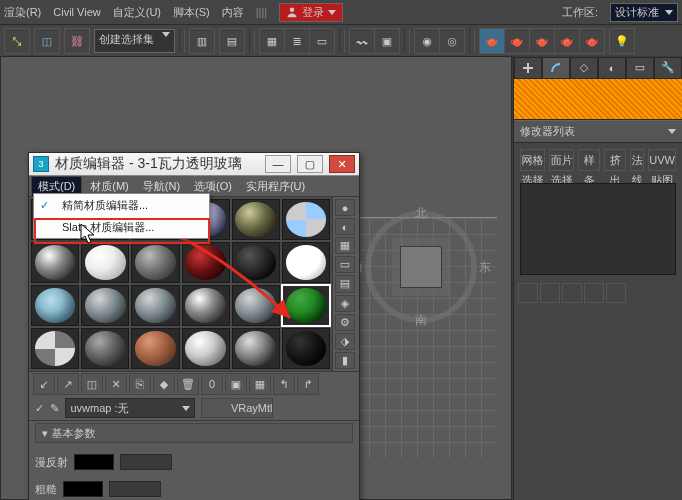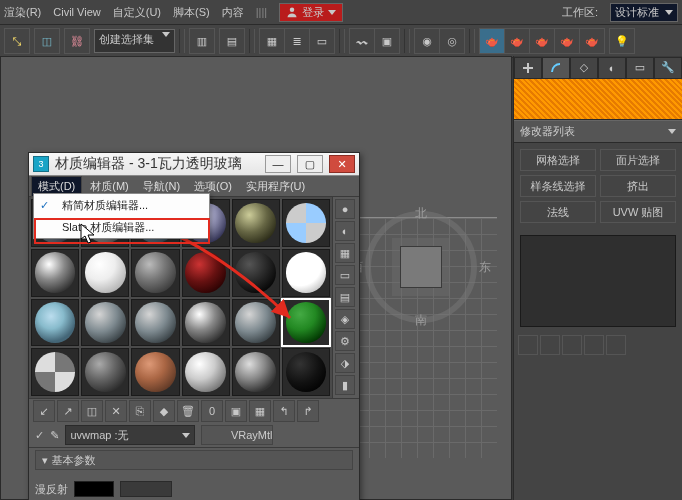--- a/index.html
+++ b/index.html
@@ -26,21 +26,21 @@
 #viewcube .n{top:-2px;left:50%;transform:translateX(-50%)}
 #viewcube .s{bottom:-2px;left:50%;transform:translateX(-50%)}
 #viewcube .e{right:-10px;top:50%;transform:translateY(-50%)}
 #viewcube .w{left:-10px;top:50%;transform:translateY(-50%)}
 #right-panel{position:absolute;right:0;top:56px;width:168px;bottom:0;background:#444;border-left:1px solid #2a2a2a;display:flex;flex-direction:column;font-size:11px}
 #right-panel .rp-tabs{height:22px;background:#3a3a3a;border-bottom:1px solid #2a2a2a;display:flex;align-items:center;gap:0;overflow:hidden}
 #right-panel .rp-tab{flex:1;height:20px;border:1px solid #2a2a2a;border-bottom:none;background:#444;display:flex;align-items:center;justify-content:center;cursor:pointer}
 #right-panel .rp-tab.active{background:#555}
 #right-panel .rp-swatch{height:40px;background:repeating-linear-gradient(45deg,#ff9a00,#ff9a00 2px,#e67b00 2px,#e67b00 4px);border-bottom:1px solid #2a2a2a}
 #right-panel .rp-head{background:#555;padding:3px 6px;border-top:1px solid #666;border-bottom:1px solid #2a2a2a;display:flex;align-items:center;gap:4px}
-#right-panel .rp-body{padding:6px;display:flex;flex-direction:column;gap:4px}
+#right-panel .rp-body{padding:6px;display:flex;flex-direction:row;gap:4px}
 #right-panel .rp-row{display:flex;gap:4px}
 #right-panel .rp-btn{flex:1;height:20px;background:#444;border:1px solid #555;text-align:center;line-height:20px;color:#c8c8c8;cursor:pointer}
 #right-panel .rp-list{margin:6px;height:90px;background:#2f2f2f;border:1px solid #1a1a1a}
 #right-panel .rp-tools{display:flex;gap:2px;padding:2px 4px;flex-wrap:wrap}
 #right-panel .rp-tool{width:18px;height:18px;background:#444;border:1px solid #555}
 #mat-dialog{position:absolute;left:28px;top:152px;width:330px;height:348px;background:#5a5a5a;border:1px solid #2a2a2a;box-shadow:2px 2px 6px rgba(0,0,0,.4);display:flex;flex-direction:column}
 #mat-dialog .titlebar{height:22px;background:linear-gradient(#f7f7f7,#e5e5e5);display:flex;align-items:center;padding:0 4px;gap:6px;color:#222;border-bottom:1px solid #888}
 #mat-dialog .titlebar .ico{width:14px;height:14px;background:#19a4c6;border:1px solid #146f87;font-size:9px;color:#fff;text-align:center;line-height:14px}
 #mat-dialog .titlebar .ttl{flex:1;font-size:14px;color:#333}
 #mat-dialog .titlebar .wbtn{width:24px;height:16px;background:#eee;border:1px solid #999;display:flex;align-items:center;justify-content:center;cursor:pointer}
@@ -323,20 +323,25 @@
   <div class="params">
     <div class="ph">
         <span>▾</span>
         <span>基本参数</span>
       </div>
     <div class="prow">
         <span>漫反射</span>
         <div class="swc"></div>
         <div class="num"></div>
       </div>
+    <div class="prow">
+        <span>粗糙</span>
+        <div class="swc"></div>
+        <div class="num"></div>
+      </div>
   </div>
 </div>
 
 <div id="menu-drop">
   <div class="mitem">
     <span class="chk">✓</span>
     <span>精简材质编辑器...</span>
   </div>
   <div class="mitem">
     <span class="chk"></span>

